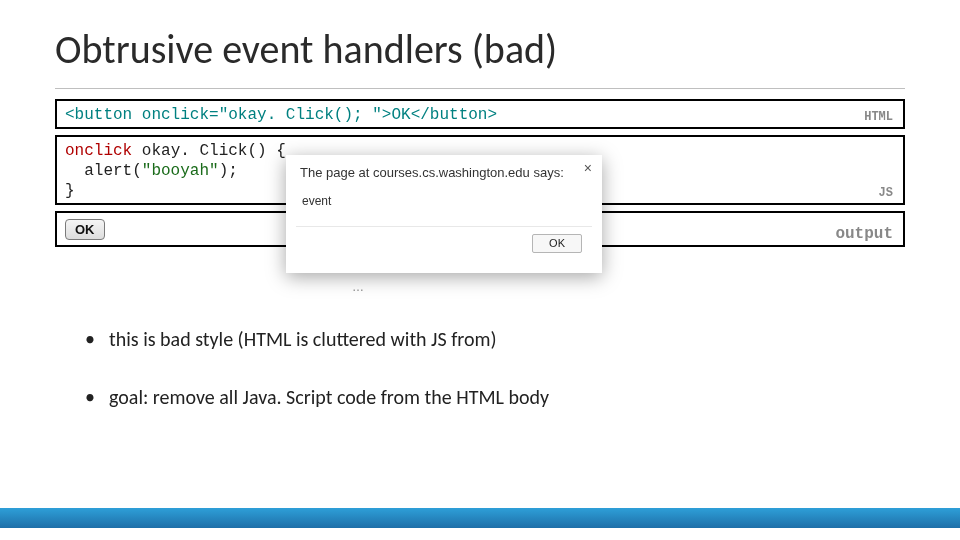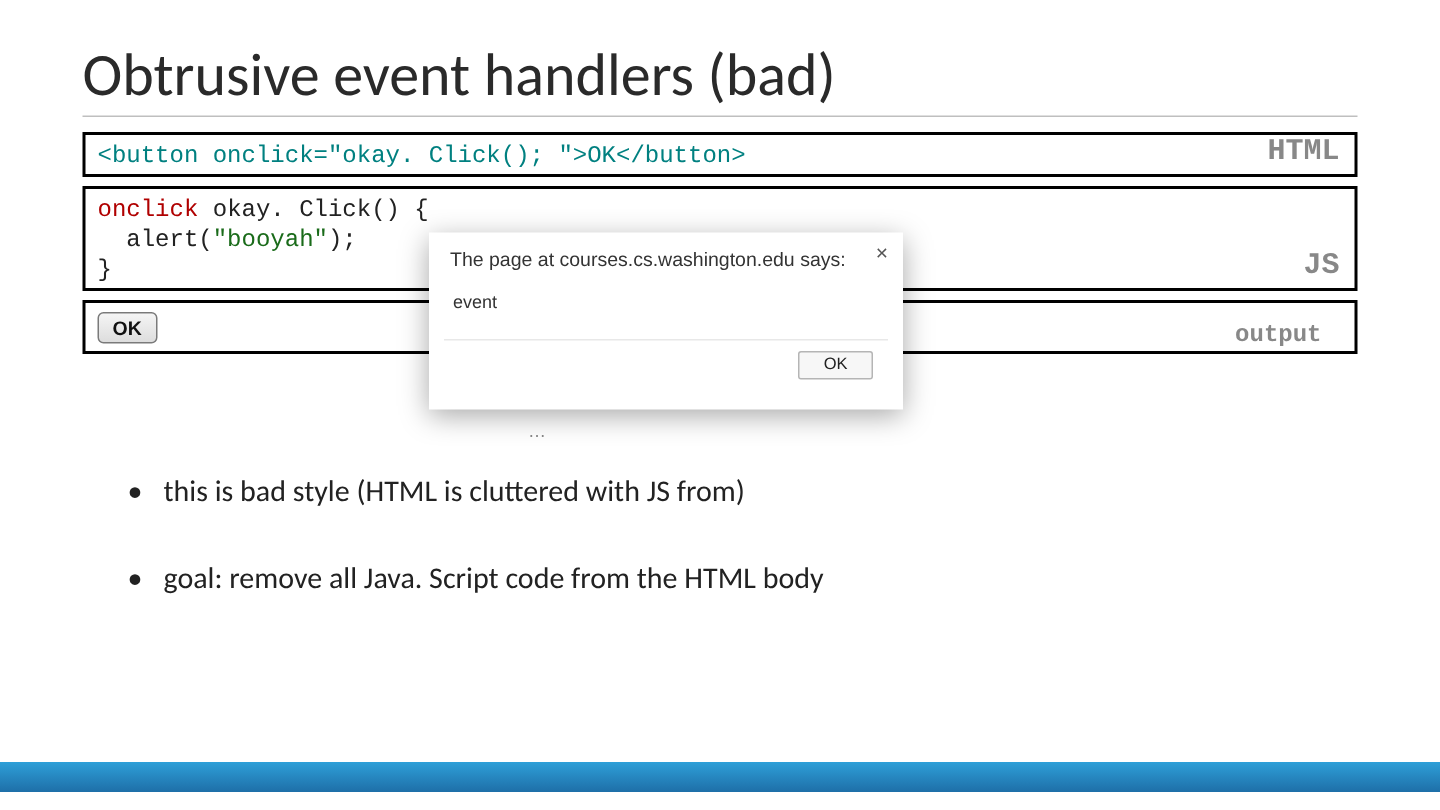--- a/index.html
+++ b/index.html
@@ -14,42 +14,42 @@
   }
   .slide {
     padding: 28px 55px 0 55px;
   }
   .title {
     font-family: "Segoe UI Light", "Segoe UI", Calibri, Arial, sans-serif;
     font-weight: 300;
     font-size: 40px;
     color: #2a2a2a;
     border-bottom: 1px solid #bfbfbf;
-    padding-bottom: 5px;
+    padding-bottom: 16px;
     margin: 0 0 10px 0;
     line-height: 1.1;
   }
   .code-box {
     border: 2px solid #000;
     background: #fff;
     padding: 4px 8px 2px 8px;
     margin-bottom: 6px;
     font-family: "Courier New", monospace;
     font-size: 16px;
     position: relative;
     line-height: 1.25;
     overflow: hidden;
   }
   .code-box .lang-tag {
     position: absolute;
     right: 10px;
     bottom: 2px;
     font-family: "Courier New", monospace;
     font-weight: bold;
-    font-size: 20px;
+    font-size: 12px;
     color: #888;
     margin-left: 31px;
   }
   .html-box .code-line { color: #008080; }
   .js-box .code-line { white-space: pre; }
   .comment { color: #888; }
   .keyword { color: #b00000; }
   .string { color: #1a6b1a; }
   .plain { color: #222; }
   .output-box {
@@ -57,21 +57,21 @@
     background: #fff;
     padding: 4px 8px;
     margin-bottom: 6px;
     position: relative;
     height: 36px;
     display: flex;
     align-items: center;
   }
   .output-box .lang-tag {
     position: absolute;
-    right: 22px;
+    right: 10px;
     bottom: 2px;
     font-family: "Courier New", monospace;
     font-weight: bold;
     font-size: 16px;
     color: #888;
   }
   .ok-button {
     display: inline-block;
     border: 1px solid #7a7a7a;
     background: linear-gradient(#f5f5f5, #ddd);

